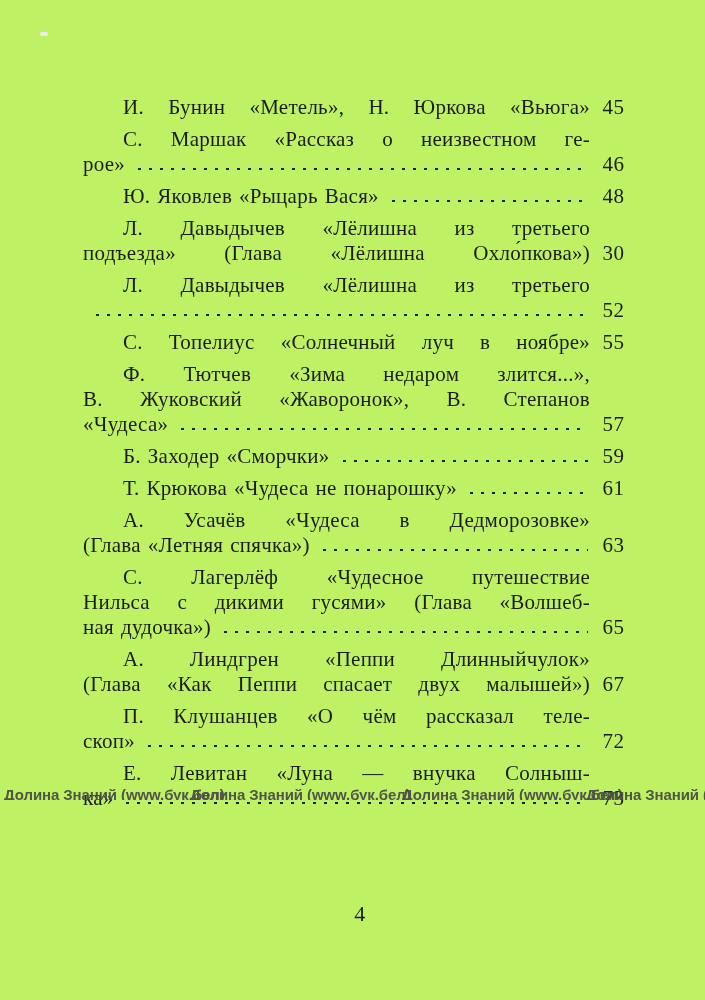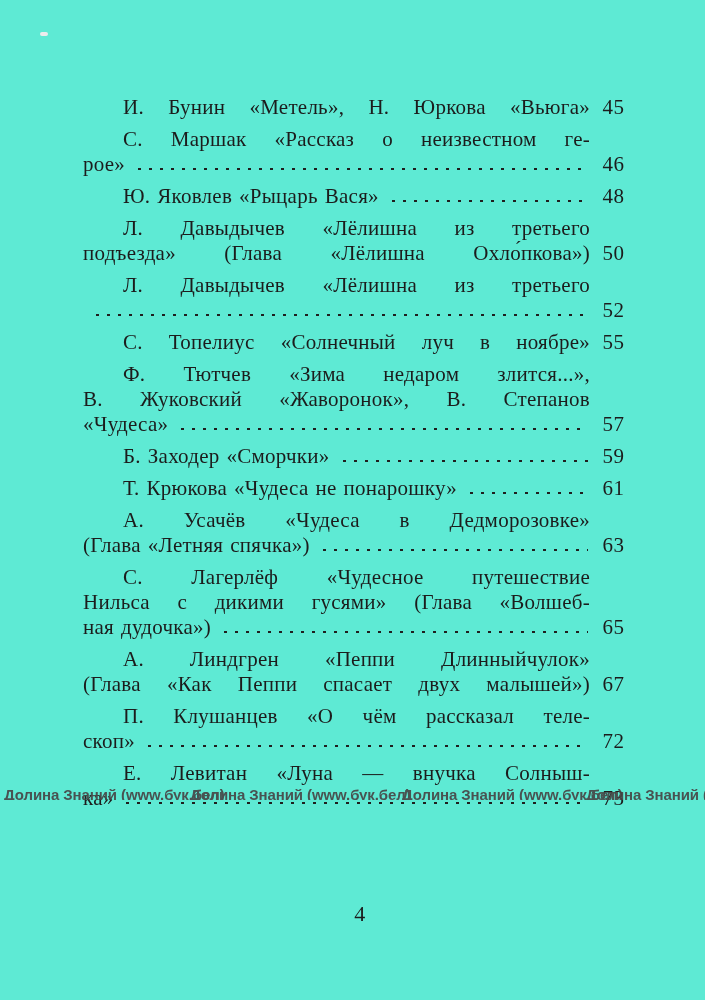--- a/index.html
+++ b/index.html
@@ -1,21 +1,21 @@
 <!DOCTYPE html>
 <html lang="ru"><head>
 <meta charset="utf-8">
 <style>
   html,body{margin:0;padding:0;}
   body{
     width:705px;height:1000px;position:relative;overflow:hidden;
     background:#ffffff;color:#1c1c1c;
     font-family:"Liberation Serif","DejaVu Serif",serif;
   }
-  .scan-page{position:absolute;inset:0;background:#5eead4;}
+  .scan-page{position:absolute;inset:0;background:#bef264;}
 
   
   .smudge{position:absolute;left:40px;top:32px;width:8px;height:4px;
     background:#ececec;border-radius:2px;}
 
   
   .toc{position:absolute;left:83px;top:95px;width:554px;}
   .entry{margin:0 0 7px 0;}
   .line{display:flex;font-size:21px;line-height:25px;}
   .txt{letter-spacing:.25px;word-spacing:1.5px;white-space:pre;}
@@ -80,21 +80,21 @@
           <span class="pg">48</span>
         </div>
       </div>
       <div class="entry">
         <div class="line stretch">
           <span class="txt ind">Л. Давыдычев «Лёлишна из третьего</span>
           <span class="pg"></span>
         </div>
         <div class="line flush">
           <span class="txt">подъезда» (Глава «Лёлишна Охло́пкова»)</span>
-          <span class="pg">50</span>
+          <span class="pg">30</span>
         </div>
       </div>
       <div class="entry">
         <div class="line stretch">
           <span class="txt ind">Л. Давыдычев «Лёлишна из третьего</span>
           <span class="pg"></span>
         </div>
         <div class="line dots">
           <span class="leader"></span>
           <span class="pg">52</span>

